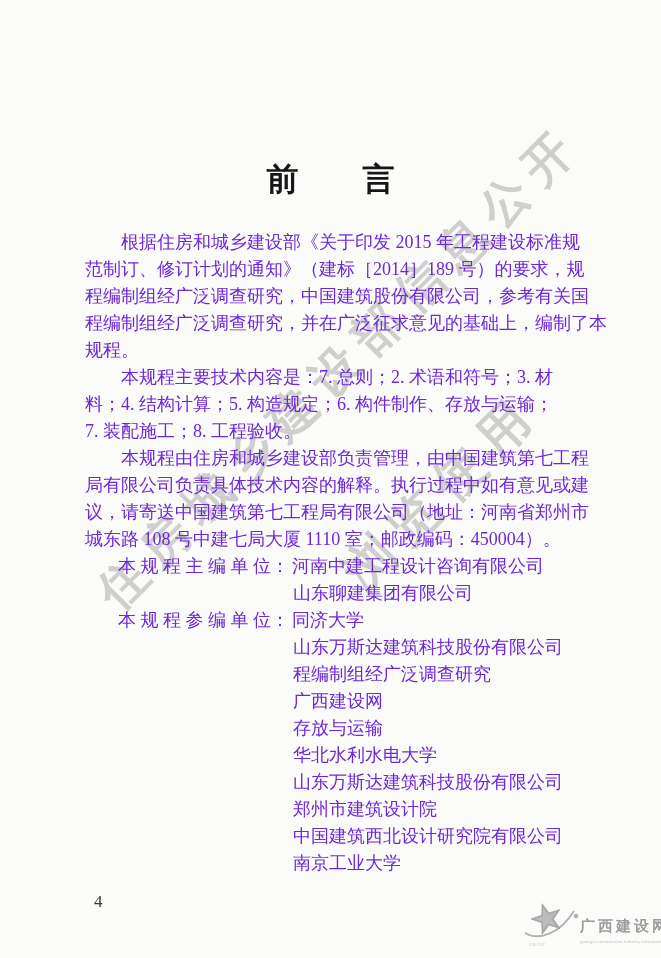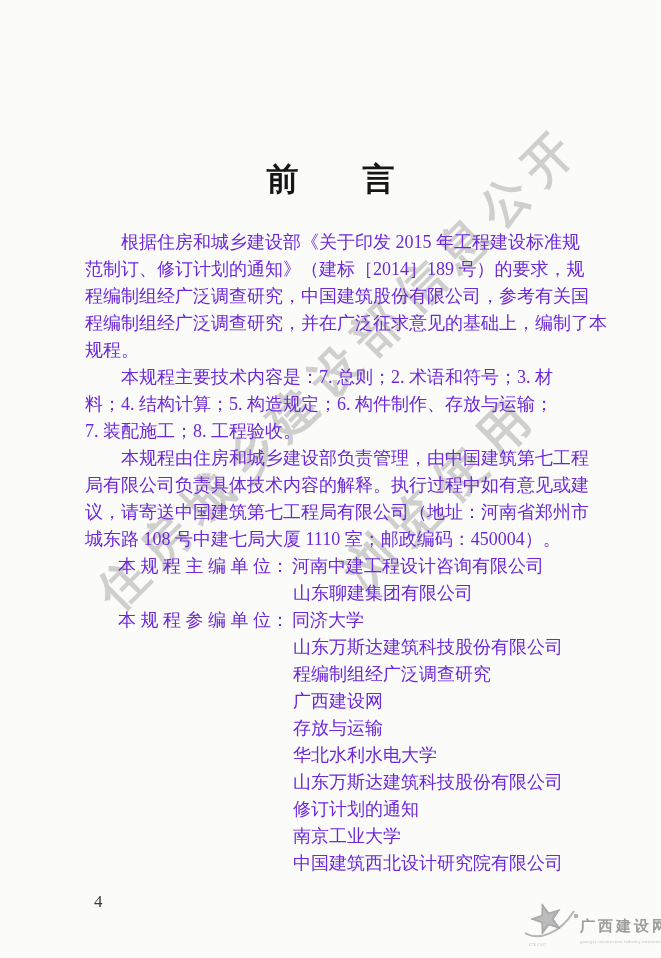--- a/index.html
+++ b/index.html
@@ -89,23 +89,23 @@
 
     <div class="line unit-row">
       <span class="unit-label">本 规 程 参 编 单 位：</span><span>同济大学</span>
     </div>
     <div class="line cont">山东万斯达建筑科技股份有限公司</div>
     <div class="line cont">程编制组经广泛调查研究</div>
     <div class="line cont">广西建设网</div>
     <div class="line cont">存放与运输</div>
     <div class="line cont">华北水利水电大学</div>
     <div class="line cont">山东万斯达建筑科技股份有限公司</div>
-    <div class="line cont">修订计划的通知</div>
+    <div class="line cont">郑州市建筑设计院</div>
+    <div class="line cont">中国建筑西北设计研究院有限公司</div>
     <div class="line cont">南京工业大学</div>
-    <div class="line cont">中国建筑西北设计研究院有限公司</div>
   </div>
 
   <div class="pagenum">4</div>
 
   <div class="logo">
     <svg width="140" height="58" viewBox="0 0 140 58" xmlns="http://www.w3.org/2000/svg">
       <g>
         <path d="M3 37 C 16 45, 38 38, 52 15" stroke="#b4b4b4" stroke-width="2" fill="none"></path>
         <polygon points="20.1,7.8 27.0,16.9 37.9,13.6 31.4,23 37.9,32.4 27.0,29.1 20.1,38.2 19.8,26.8 9,23 19.8,19.2" fill="#aeaeae" stroke="#8f8f8f" stroke-width="0.6"></polygon>
         <polygon points="21,12 26,18.5 33.5,16.5 29,23 33.5,29.5 26,27.2 21,33.5 20.8,25.5 13.5,23 20.8,20.5" fill="#c9c9c9" opacity="0.55"></polygon>

